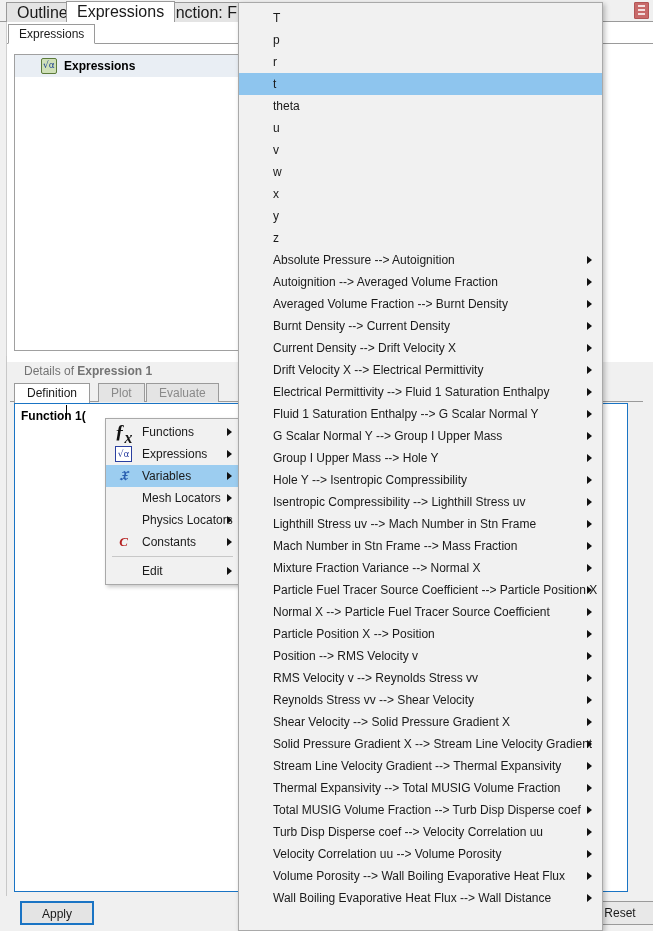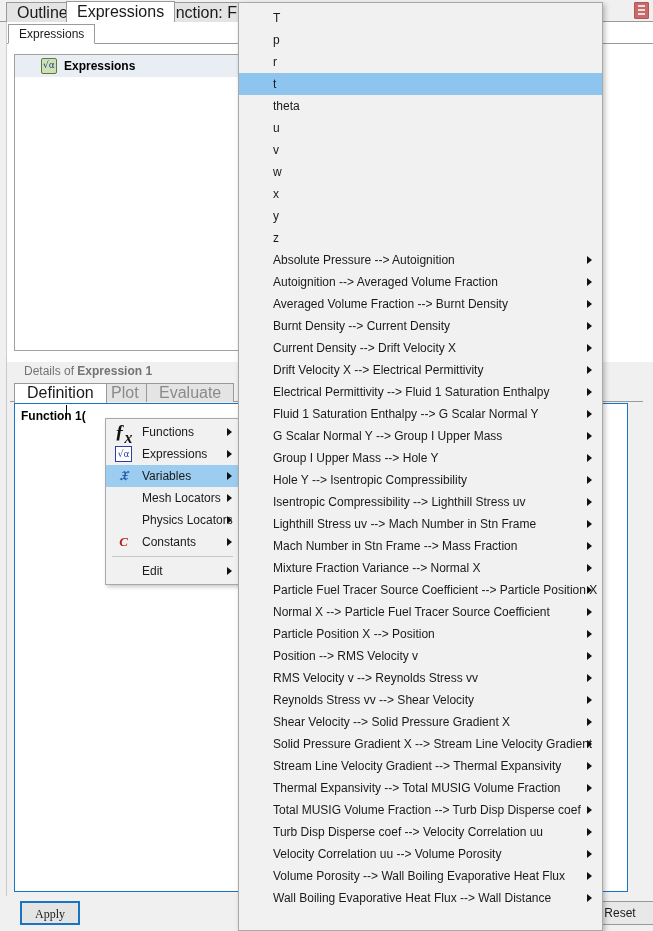--- a/index.html
+++ b/index.html
@@ -81,21 +81,21 @@
   #details-title{
     position:absolute;left:24px;top:364px;font-size:12px;color:#737373;white-space:nowrap;
   }
   #details-title b{font-weight:bold;}
 
   #detail-tabs{position:absolute;left:10px;top:383px;width:633px;height:19px;}
   #detail-tabs .tline{position:absolute;left:0;top:18px;width:633px;height:1px;background:#9a9a9a;}
   .dtab{
     position:absolute;top:0;height:19px;line-height:18px;padding:0 12px;
     border:1px solid #9a9a9a;border-bottom:none;background:#e4e4e4;color:#8a8a8a;
-    font-size:16px;box-sizing:border-box;white-space:nowrap;
+    font-size:12px;box-sizing:border-box;white-space:nowrap;
   }
   .dtab.active{background:#ffffff;color:#1a1a1a;z-index:3;height:20px;}
   #dtab-definition{left:4px;}
   #dtab-plot{left:88px;}
   #dtab-evaluate{left:136px;}
 
   
   #editor-box{
     position:absolute;left:14px;top:403px;width:614px;height:489px;
     background:#ffffff;border:1px solid #1a74c4;box-sizing:border-box;
@@ -107,21 +107,21 @@
   #editor-caret{
     position:absolute;left:66px;top:405px;width:1px;height:14px;background:#000;
   }
 
   
   .btn{
     position:absolute;height:24px;line-height:22px;text-align:center;
     background:#e8e8e8;border:1px solid #9a9a9a;font-size:12px;color:#1a1a1a;
     box-sizing:border-box;
   }
-  #apply-btn{left:20px;top:901px;width:60px;border:2px solid #1a74c4;background:#e4e4e4;font-family:Liberation Serif, serif;}
+  #apply-btn{left:20px;top:901px;width:74px;border:2px solid #1a74c4;background:#e4e4e4;}
   #reset-btn{left:583px;top:901px;width:74px;}
 
   #bottom-strip{position:absolute;left:0;top:896px;width:653px;height:35px;background:#f0f0f0;}
   #panel-border-left{position:absolute;left:6px;top:356px;width:1px;height:575px;background:#c8c8c8;}
 
   
   #context-menu{
     position:absolute;left:105px;top:418px;width:135px;
     background:#f1f1f1;border:1px solid #a9a9a9;
     box-shadow:2px 2px 4px rgba(0,0,0,0.22);

